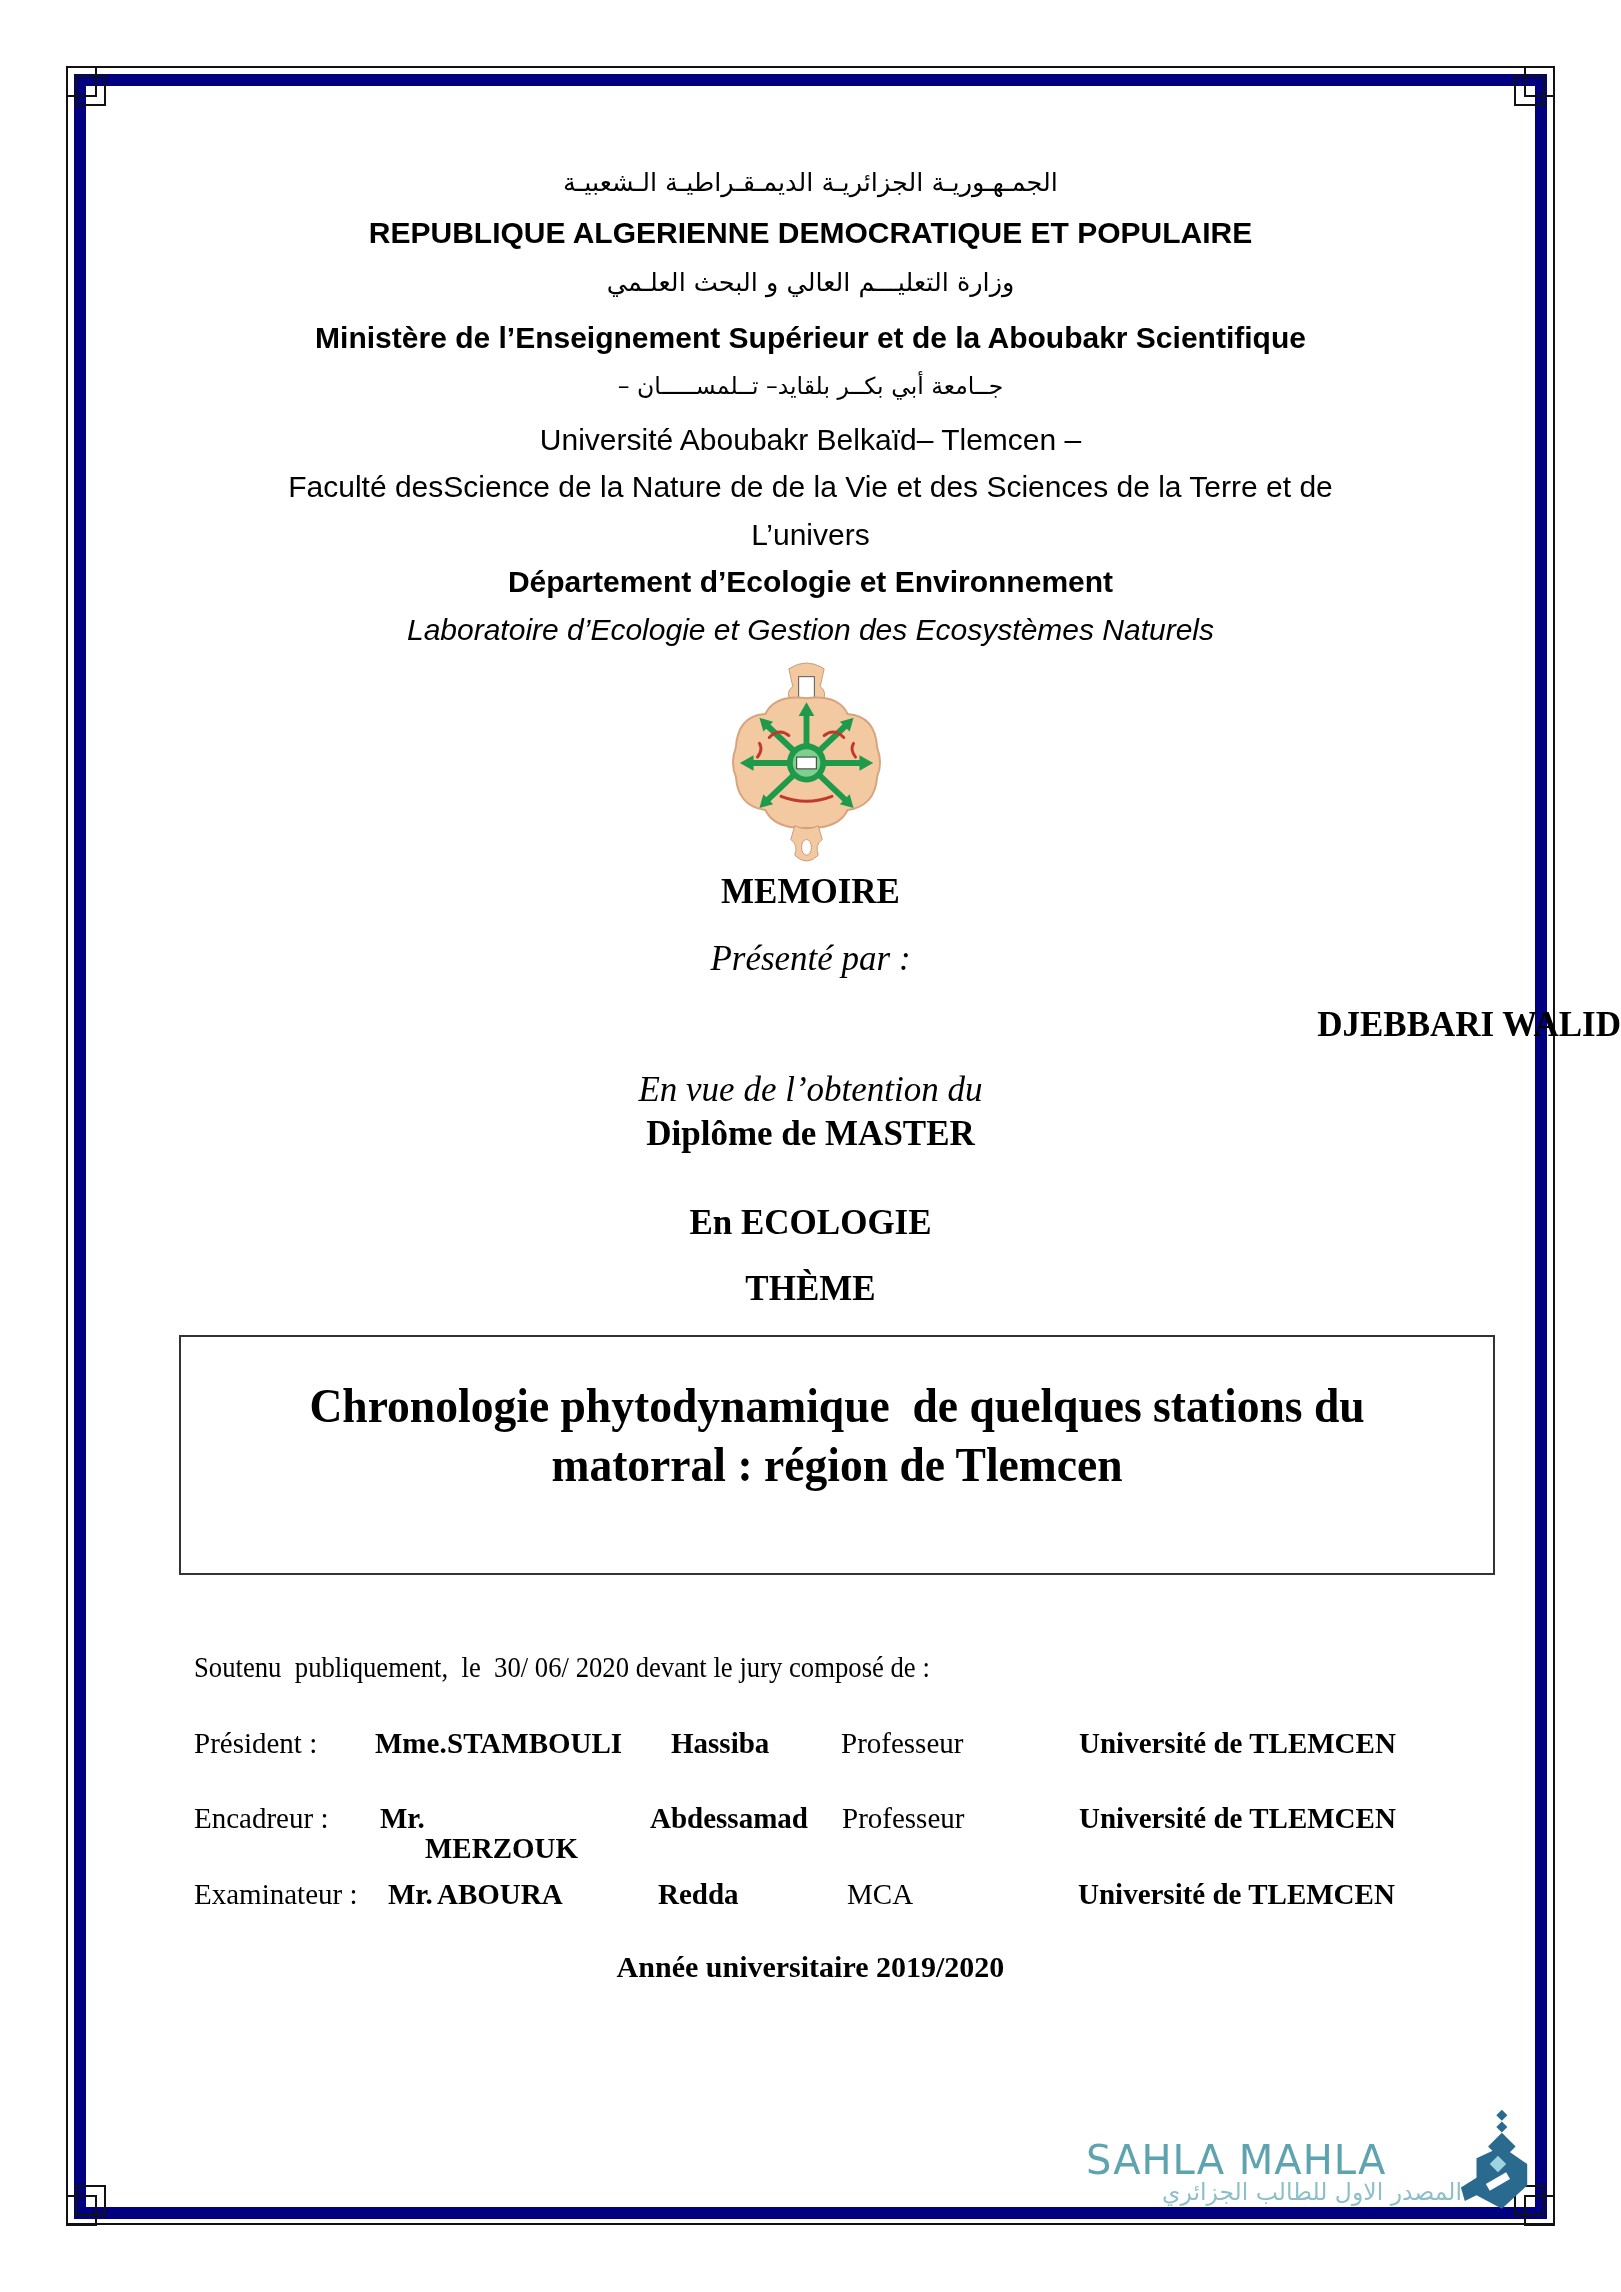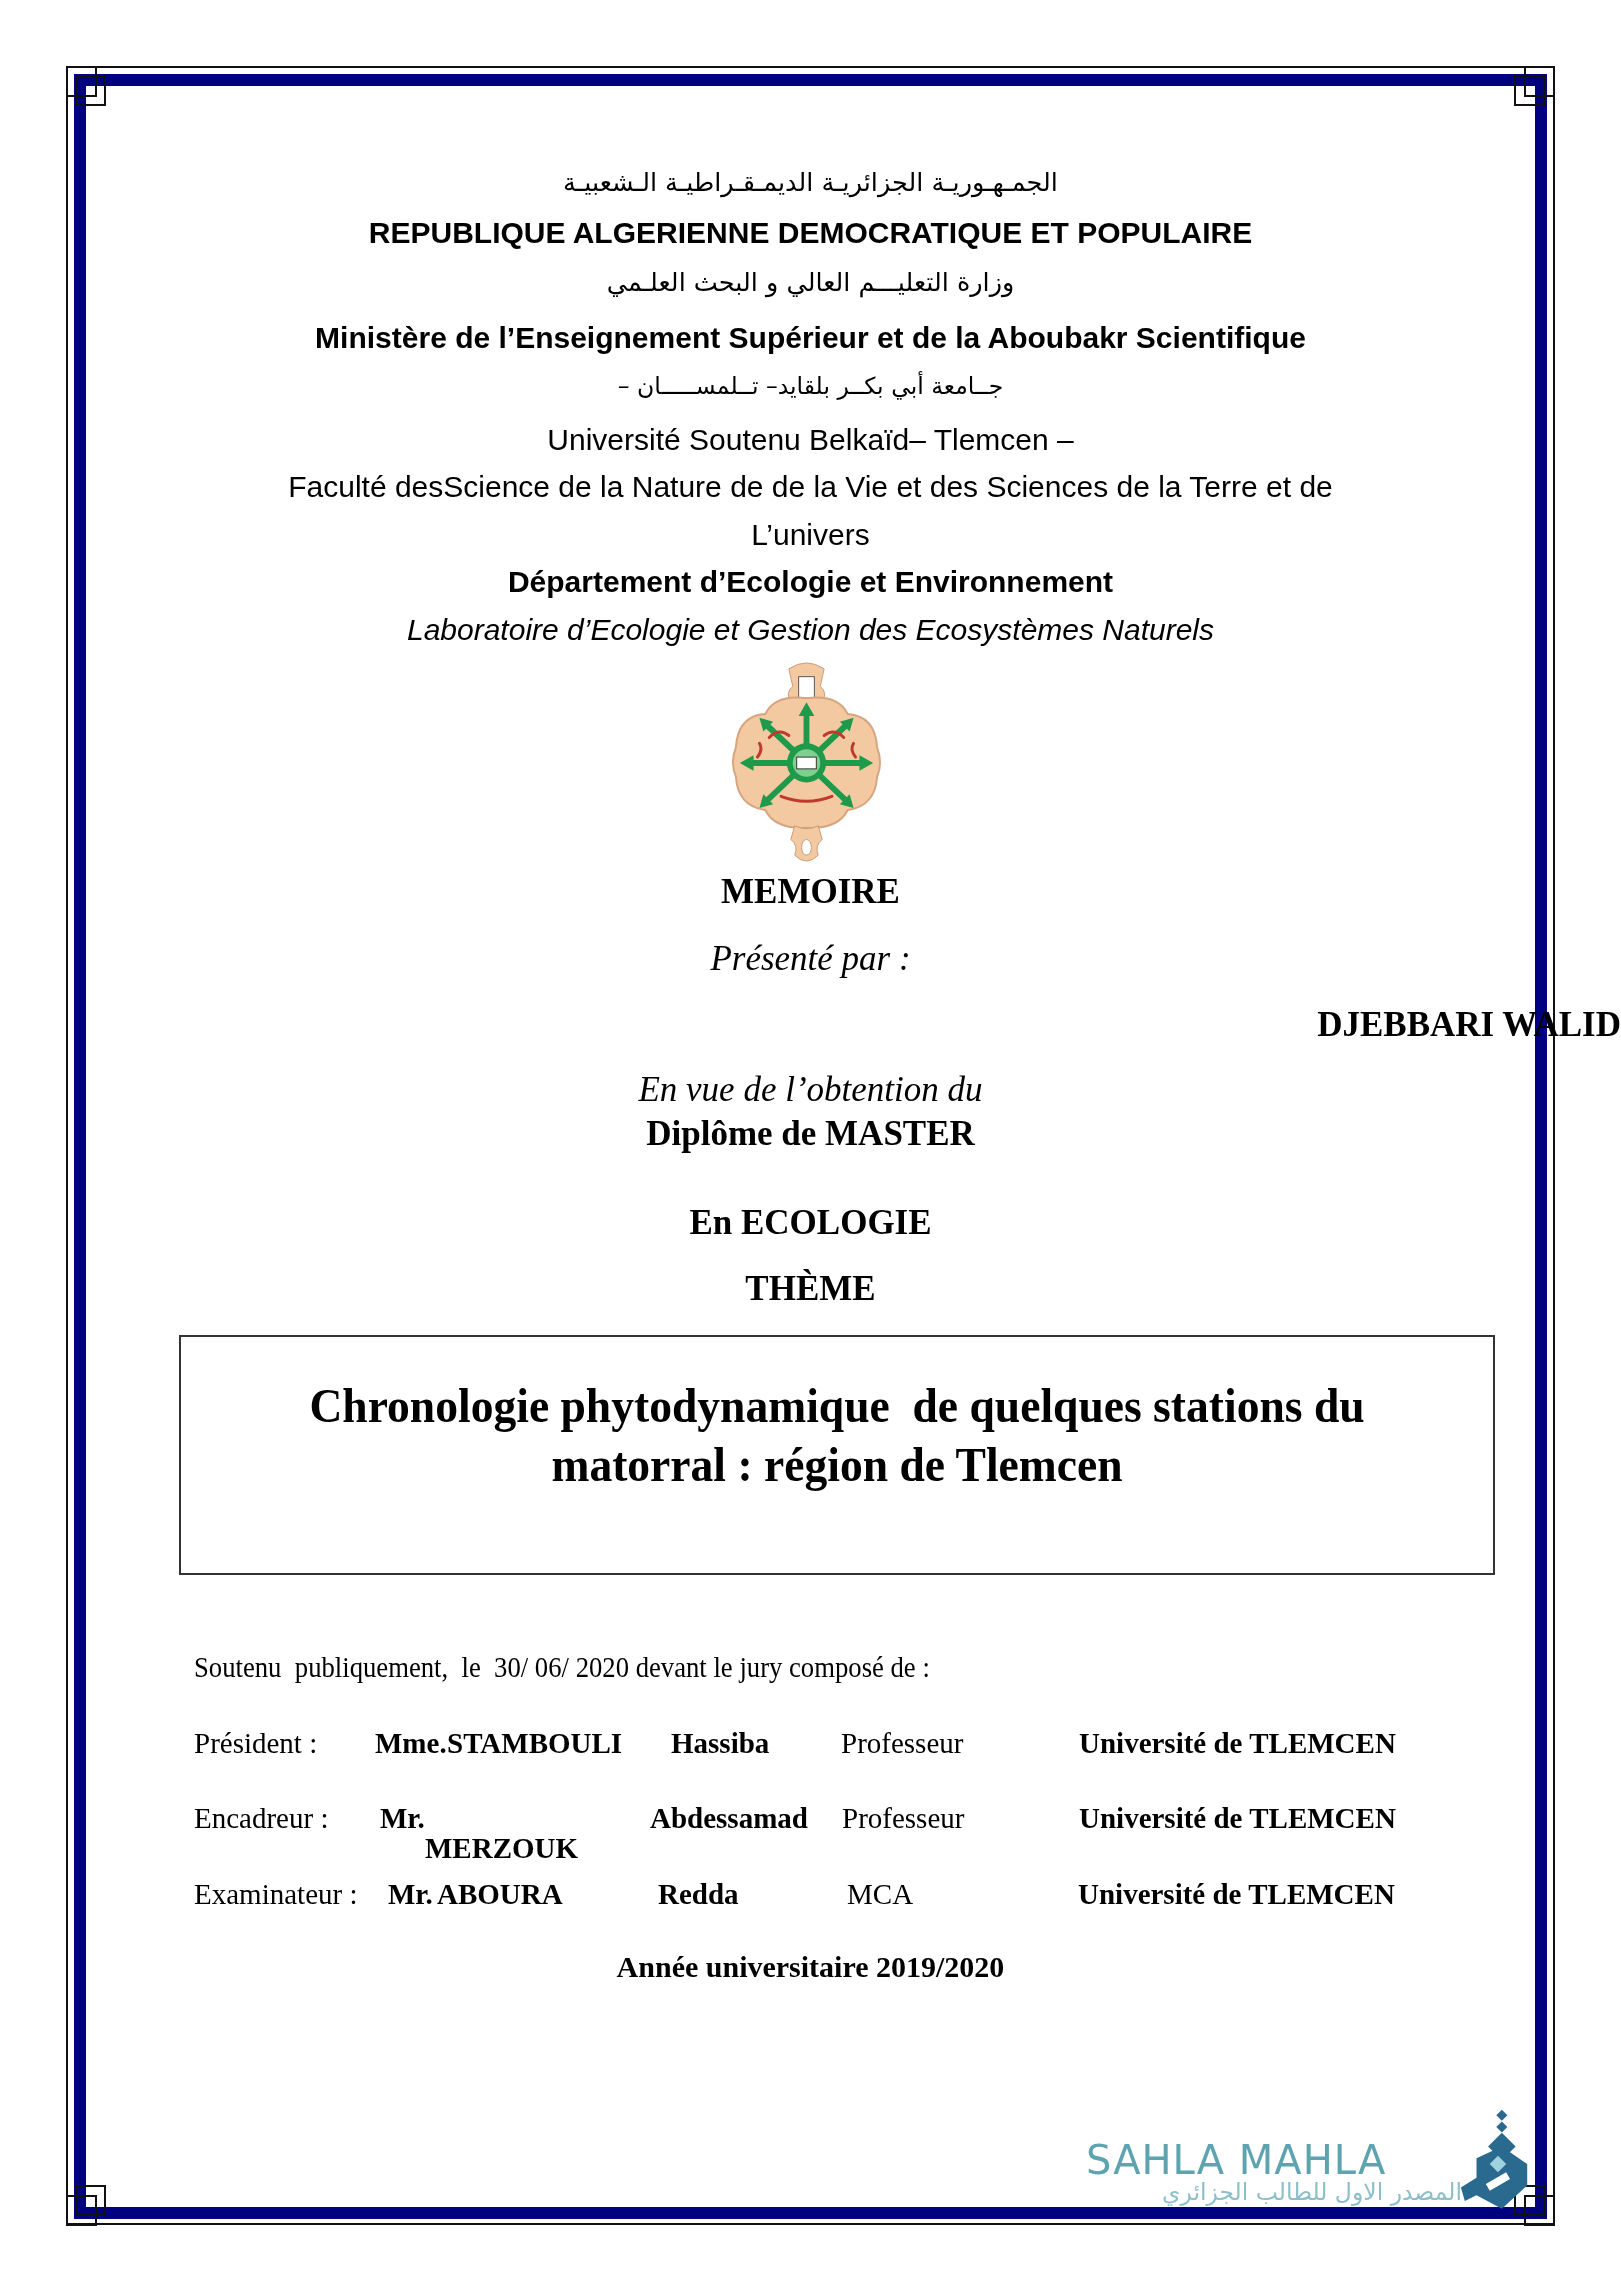--- a/index.html
+++ b/index.html
@@ -47,21 +47,21 @@
 <div class="corner" style="left:66px;top:2195px;"></div>
 <div class="corner" style="left:75px;top:2185px;"></div>
 <div class="corner" style="left:1524px;top:2195px;"></div>
 <div class="corner" style="left:1514px;top:2185px;"></div>
 
 <div class="center-line arabic hdr-ar" style="top:167px;" dir="rtl">الجمـهـوريـة الجزائريـة الديمـقـراطيـة الـشعبيـة</div>
 <div class="center-line calibri hdr-fr bold" style="top:216px;">REPUBLIQUE ALGERIENNE DEMOCRATIQUE ET POPULAIRE</div>
 <div class="center-line arabic hdr-ar" style="top:267px;" dir="rtl">وزارة التعليـــم العالي و البحث العلـمي</div>
 <div class="center-line calibri hdr-fr bold" style="top:321px;">Ministère de l’Enseignement Supérieur et de la Aboubakr Scientifique</div>
 <div class="center-line arabic" style="top:372px;font-size:23.5px;" dir="rtl">جــامعة أبي بكــر بلقايد– تــلمســـــان –</div>
-<div class="center-line calibri hdr-fr" style="top:423px;">Université Soutenu Belkaïd– Tlemcen –</div>
+<div class="center-line calibri hdr-fr" style="top:423px;">Université Aboubakr Belkaïd– Tlemcen –</div>
 <div class="center-line calibri hdr-fr" style="top:470px;">Faculté desScience de la Nature de de la Vie et des Sciences de la Terre et de</div>
 <div class="center-line calibri hdr-fr" style="top:518px;">L’univers</div>
 <div class="center-line calibri hdr-fr bold" style="top:565px;">Département d’Ecologie et Environnement</div>
 <div class="center-line calibri hdr-fr italic" style="top:613px;">Laboratoire d’Ecologie et Gestion des Ecosystèmes Naturels</div>
 
 <div class="logo">
   <svg width="153" height="206" viewBox="0 0 156 210">
 
     <path d="M60 10 Q78 -2 96 10 L92 28 Q100 34 94 44 L62 44 Q56 34 64 28 Z" fill="#f3c9a2" stroke="#c99b78" stroke-width="1"></path>
     <rect x="70" y="18" width="16" height="22" fill="#fff" stroke="#555" stroke-width="1"></rect>

